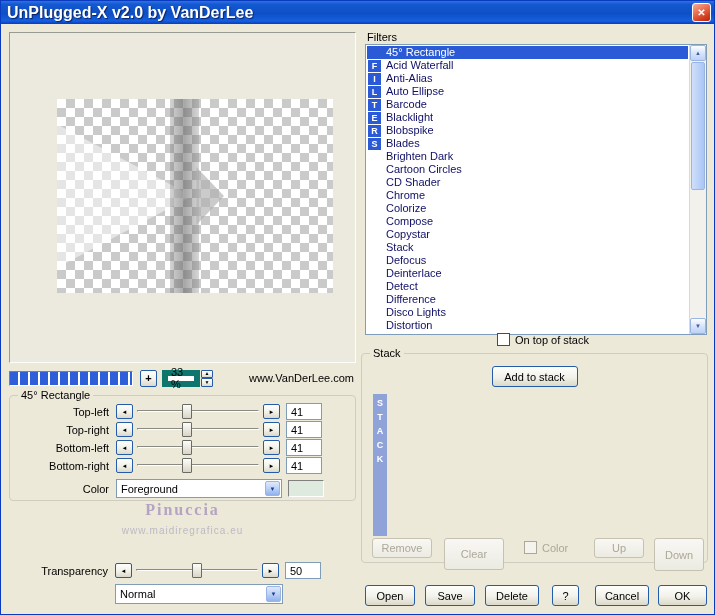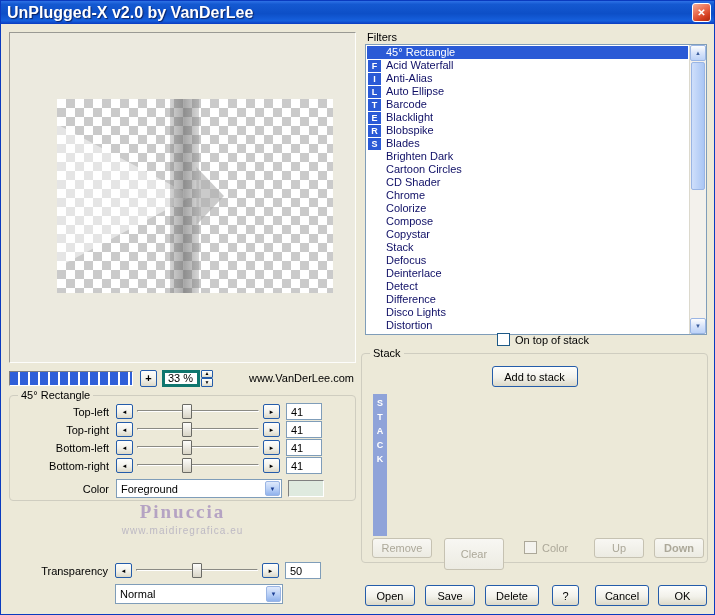--- a/index.html
+++ b/index.html
@@ -31,21 +31,21 @@
   .btn{font-family:inherit;font-size:11px;color:#000;border:1px solid #245caa;border-radius:3px;
     background:linear-gradient(180deg,#fefefc 0%,#f2f1ea 55%,#dcd9c9 100%);
     display:flex;align-items:center;justify-content:center;cursor:default;}
   .btn.off{color:#aca899;border-color:#c6c2b2;background:linear-gradient(180deg,#f8f7f3,#ecebe2);}
 
   
   .zoom-row{position:absolute;left:8px;top:368px;width:347px;height:18px;display:flex;align-items:center;}
   .seg-bar{width:124px;height:15px;border:1px solid;border-color:#808080 #fff #fff #808080;
     background:#fff repeating-linear-gradient(90deg,#2f5fd8 0 8px,#fff 8px 10px);}
   .plus-btn{width:17px;height:17px;margin-left:7px;border-radius:2px;font-weight:bold;}
-  .zoom-box{margin-left:5px;width:38px;height:17px;background:#fff;border:3px solid #0f766e;display:flex;align-items:center;padding-left:3px;}
+  .zoom-box{margin-left:5px;width:38px;height:17px;background:#fff;border:6px solid #0f766e;display:flex;align-items:center;padding-left:3px;}
   .spin{width:12px;height:17px;display:flex;flex-direction:column;margin-left:1px;}
   .spin .btn{flex:1;font-size:5px;border-radius:1px;padding:0;line-height:1;}
   .site-text{margin-left:auto;margin-right:2px;}
 
   
   .groupbox{position:absolute;border:1px solid #cfcdc0;border-radius:4px;}
   .legend{position:absolute;top:-7px;left:8px;background:#ece9d8;padding:0 3px;color:#000;}
   .gb-settings{left:8px;top:394px;width:347px;height:106px;}
   .rows{position:absolute;left:2px;top:7px;right:4px;}
   .s-row{display:flex;align-items:center;height:17px;margin-bottom:1px;}
@@ -57,21 +57,21 @@
   .val-box{width:36px;height:17px;margin-left:6px;border:1px solid #7f9db9;background:#fff;font-family:inherit;font-size:11px;padding:0 0 0 4px;}
   .color-row{position:absolute;left:2px;top:83px;display:flex;align-items:center;}
   .dropdown{position:relative;height:19px;background:#fff;border:1px solid #7f9db9;display:flex;align-items:center;padding:0 30px 0 4px;}
   .dd-btn{position:absolute;right:1px;top:1px;bottom:1px;width:15px;border:1px solid #9ab5e4;border-radius:2px;
     background:linear-gradient(180deg,#dfe9fb 0%,#bcd2f7 50%,#90b2ec 100%);
     display:flex;align-items:center;justify-content:center;font-size:6px;color:#1c3f94;}
   .swatch{width:36px;height:17px;margin-left:6px;border:1px solid;border-color:#808080 #fff #fff #808080;background:#dfeadf;}
 
   
   .wm-name{position:absolute;left:8px;top:500px;width:347px;text-align:center;font-family:"Liberation Serif",serif;
-    font-size:19px;letter-spacing:2px;color:#b5a3c3;font-weight:bold;}
+    font-size:16px;letter-spacing:2px;color:#b5a3c3;font-weight:bold;}
   .wm-site{position:absolute;left:8px;top:524px;width:347px;text-align:center;font-size:10px;letter-spacing:1px;color:#bdb9c4;}
 
   
   .trans-row{position:absolute;left:10px;top:561px;width:345px;}
   .blend-dd{position:absolute;left:114px;top:583px;width:168px;height:20px;}
 
   
   .filters-label{position:absolute;left:366px;top:30px;}
   .listbox{position:absolute;left:364px;top:43px;width:342px;height:291px;background:#fff;border:1px solid #7f9db9;}
   .items{position:absolute;left:1px;top:1px;right:18px;bottom:1px;overflow:hidden;}
@@ -93,21 +93,21 @@
   .gb-stack{left:360px;top:352px;width:347px;height:210px;}
   .add-btn{position:absolute;left:50%;top:12px;transform:translateX(-50%);width:86px;height:21px;}
   .stack-bar{position:absolute;left:11px;top:40px;width:14px;height:142px;background:#8fa3d9;
     display:flex;flex-direction:column;align-items:center;padding-top:5px;gap:5px;}
   .stack-bar span{color:#fff;font-size:9px;font-weight:bold;line-height:9px;}
   .rm-btn{position:absolute;left:10px;top:184px;width:60px;height:20px;}
   .cl-btn{position:absolute;left:82px;top:184px;width:60px;height:32px;}
   .upto-row{position:absolute;left:162px;top:187px;display:flex;align-items:center;gap:5px;color:#aca899;}
   .upto-box{border-color:#aca899;background:#f4f3ee;}
   .up-btn{position:absolute;left:232px;top:184px;width:50px;height:20px;}
-  .down-btn{position:absolute;left:292px;top:184px;width:50px;height:20px;font-weight:bold;}
+  .down-btn{position:absolute;left:292px;top:184px;width:50px;height:33px;}
 
   
   .footer-btn{position:absolute;top:584px;height:21px;}
   .open-btn{left:364px;width:50px;}
   .save-btn{left:424px;width:50px;}
   .delete-btn{left:484px;width:54px;}
   .help-btn{left:551px;width:27px;}
   .cancel-btn{left:594px;width:54px;}
   .ok-btn{left:657px;width:49px;}
 </style>

